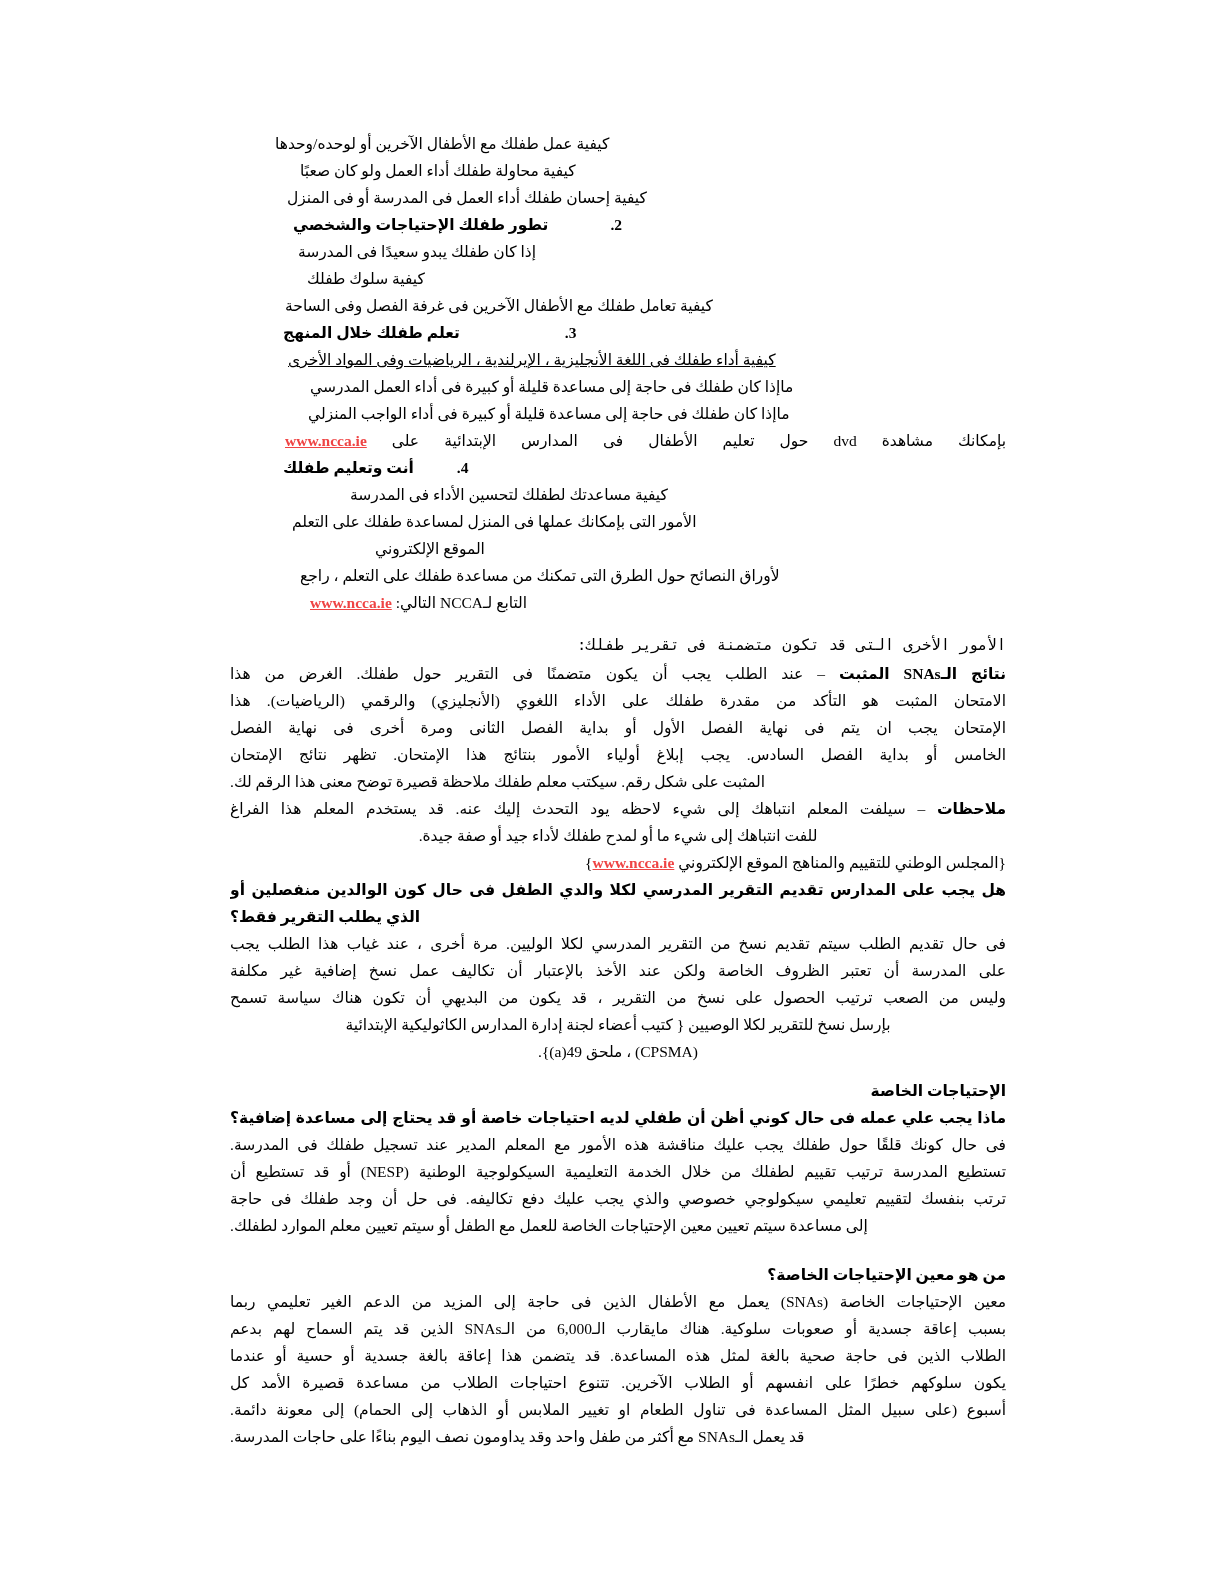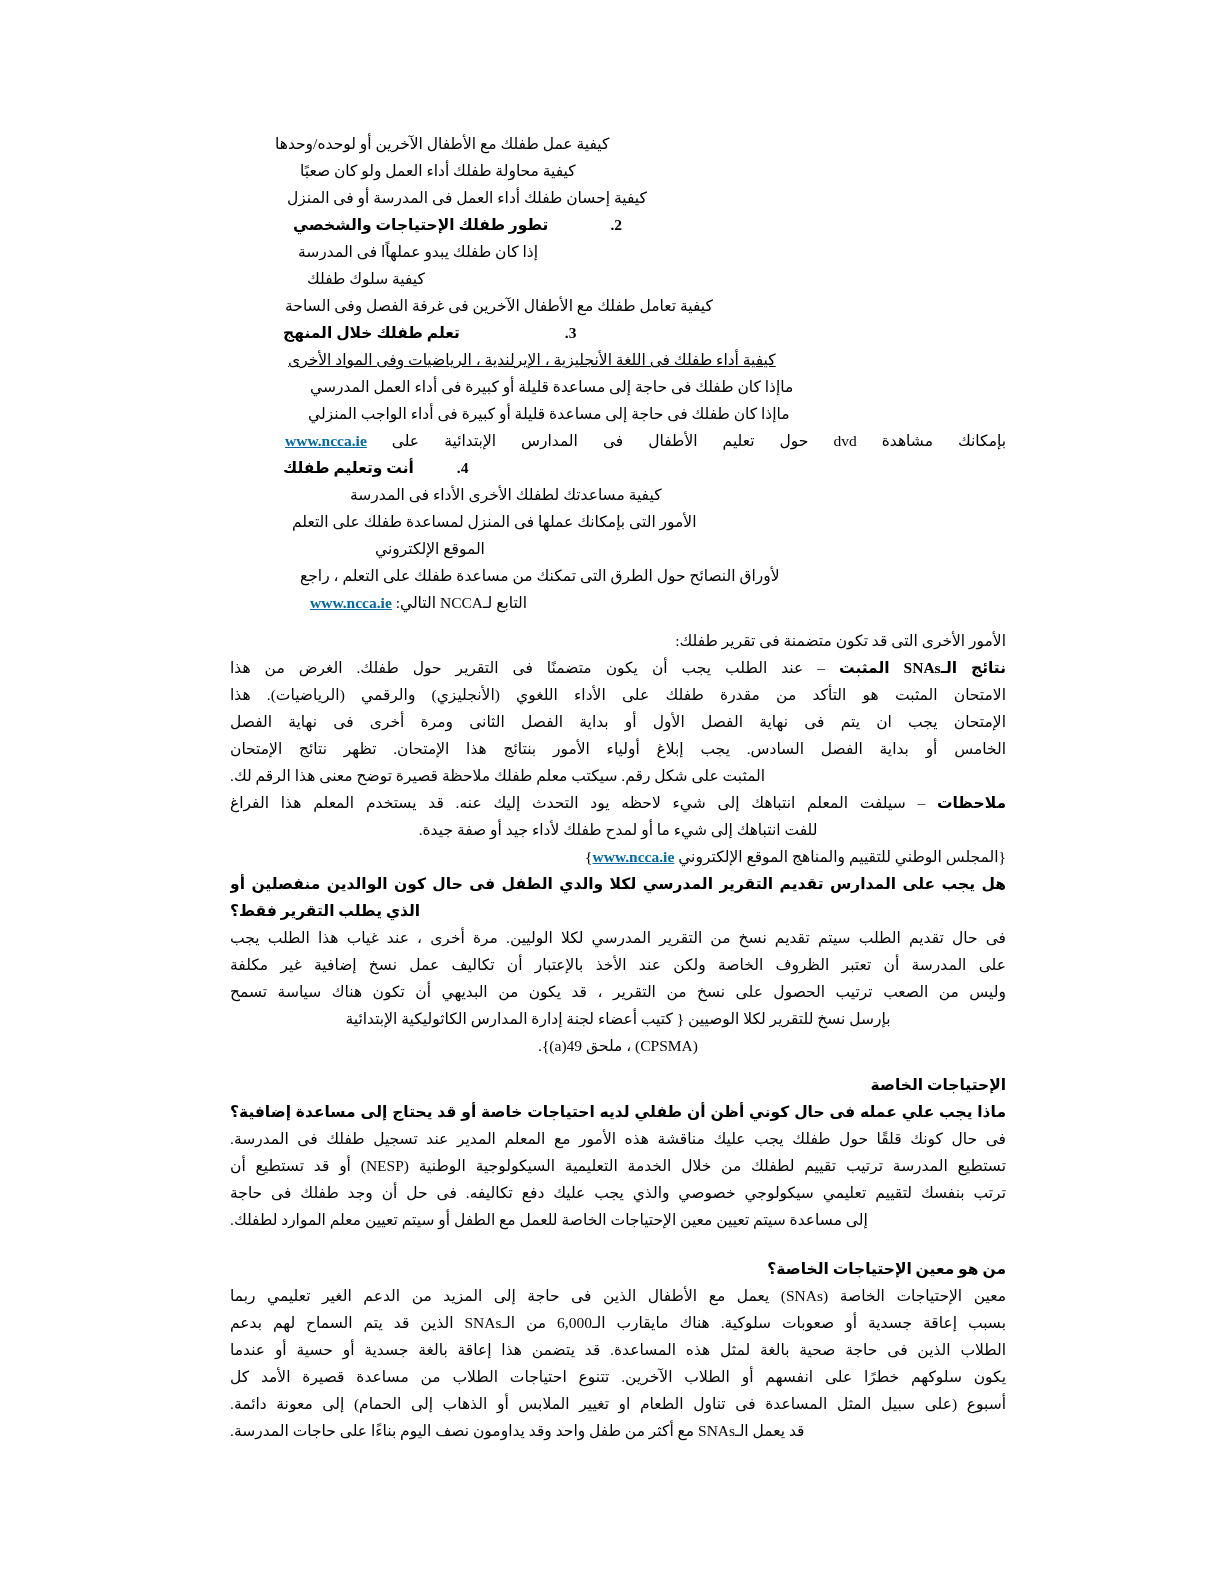--- a/index.html
+++ b/index.html
@@ -28,58 +28,58 @@
   .full{text-align:justify;text-align-last:justify;}
   .b{font-weight:bold;}
   .p45{padding-left:45px;} .p53{padding-left:53px;} .p55{padding-left:55px;}
   .p57{padding-left:57px;} .p58{padding-left:58px;text-decoration:underline;} .p62{padding-left:62px;}
   .p63{padding-left:63px;} .p68{padding-left:68px;} .p70{padding-left:70px;}
   .p77{padding-left:77px;} .p78{padding-left:78px;} .p80{padding-left:80px;}
   .p120{padding-left:120px;} .p145{padding-left:145px;}
   .tab{display:inline-block;height:1px;}
   .t62{width:62px;} .t105{width:105px;} .t43{width:43px;}
   .link{
-    color:#0369a1;
+    color:#ef4444;
     font-weight:bold;
     text-decoration:underline;
     cursor:pointer;
   }
-  .sp5{margin-top:11px;} .sp12{margin-top:12px;} .sp22{margin-top:22px;}
+  .sp5{margin-top:17px;font-family:Liberation Mono, monospace;} .sp12{margin-top:12px;} .sp22{margin-top:22px;}
 </style>
 </head>
 <body>
 
 <div class="page">
   <div class="col">
 
     <div class="ln nw al-l p45">كيفية عمل طفلك مع الأطفال الآخرين أو لوحده/وحدها</div>
     <div class="ln nw al-l p70">كيفية محاولة طفلك أداء العمل ولو كان صعبًا</div>
     <div class="ln nw al-l p57">كيفية إحسان طفلك أداء العمل فى المدرسة أو فى المنزل</div>
 
     <div class="ln nw al-l p63">
       <span class="b">2.</span><span class="tab t62"></span><span class="b">تطور طفلك الإحتياجات والشخصي</span>
     </div>
-    <div class="ln nw al-l p68">إذا كان طفلك يبدو عملهاًا فى المدرسة</div>
+    <div class="ln nw al-l p68">إذا كان طفلك يبدو سعيدًا فى المدرسة</div>
     <div class="ln nw al-l p77">كيفية سلوك طفلك</div>
     <div class="ln nw al-l p55">كيفية تعامل طفلك مع الأطفال الآخرين فى غرفة الفصل وفى الساحة</div>
 
     <div class="ln nw al-l p53">
       <span class="b">3.</span><span class="tab t105"></span><span class="b">تعلم طفلك خلال المنهج</span>
     </div>
     <div class="ln nw al-l p58">كيفية أداء طفلك فى اللغة الأنجليزية ، الإيرلندية ، الرياضيات وفى المواد الأخرى</div>
     <div class="ln nw al-l p80">ماإذا كان طفلك فى حاجة إلى مساعدة قليلة أو كبيرة فى أداء العمل المدرسي</div>
     <div class="ln nw al-l p78">ماإذا كان طفلك فى حاجة إلى مساعدة قليلة أو كبيرة فى أداء الواجب المنزلي</div>
     <div class="ln full p55">
       <span>بإمكانك مشاهدة dvd حول تعليم الأطفال فى المدارس الإبتدائية على </span><a class="link">www.ncca.ie</a>
     </div>
 
     <div class="ln nw al-l p53">
       <span class="b">4.</span><span class="tab t43"></span><span class="b">أنت وتعليم طفلك</span>
     </div>
-    <div class="ln nw al-l p120">كيفية مساعدتك لطفلك الأخرى الأداء فى المدرسة</div>
+    <div class="ln nw al-l p120">كيفية مساعدتك لطفلك لتحسين الأداء فى المدرسة</div>
     <div class="ln nw al-l p62">الأمور التى بإمكانك عملها فى المنزل لمساعدة طفلك على التعلم</div>
     <div class="ln nw al-l p145">الموقع الإلكتروني</div>
     <div class="ln nw al-l p70">لأوراق النصائح حول الطرق التى تمكنك من مساعدة طفلك على التعلم ، راجع</div>
     <div class="ln nw al-l p80">
       <span>التابع لـNCCA التالي: </span><a class="link">www.ncca.ie</a>
     </div>
 
     <div class="ln nw al-r sp5">الأمور الأخرى التى قد تكون متضمنة فى تقرير طفلك:</div>
 
     <div class="ln full">

